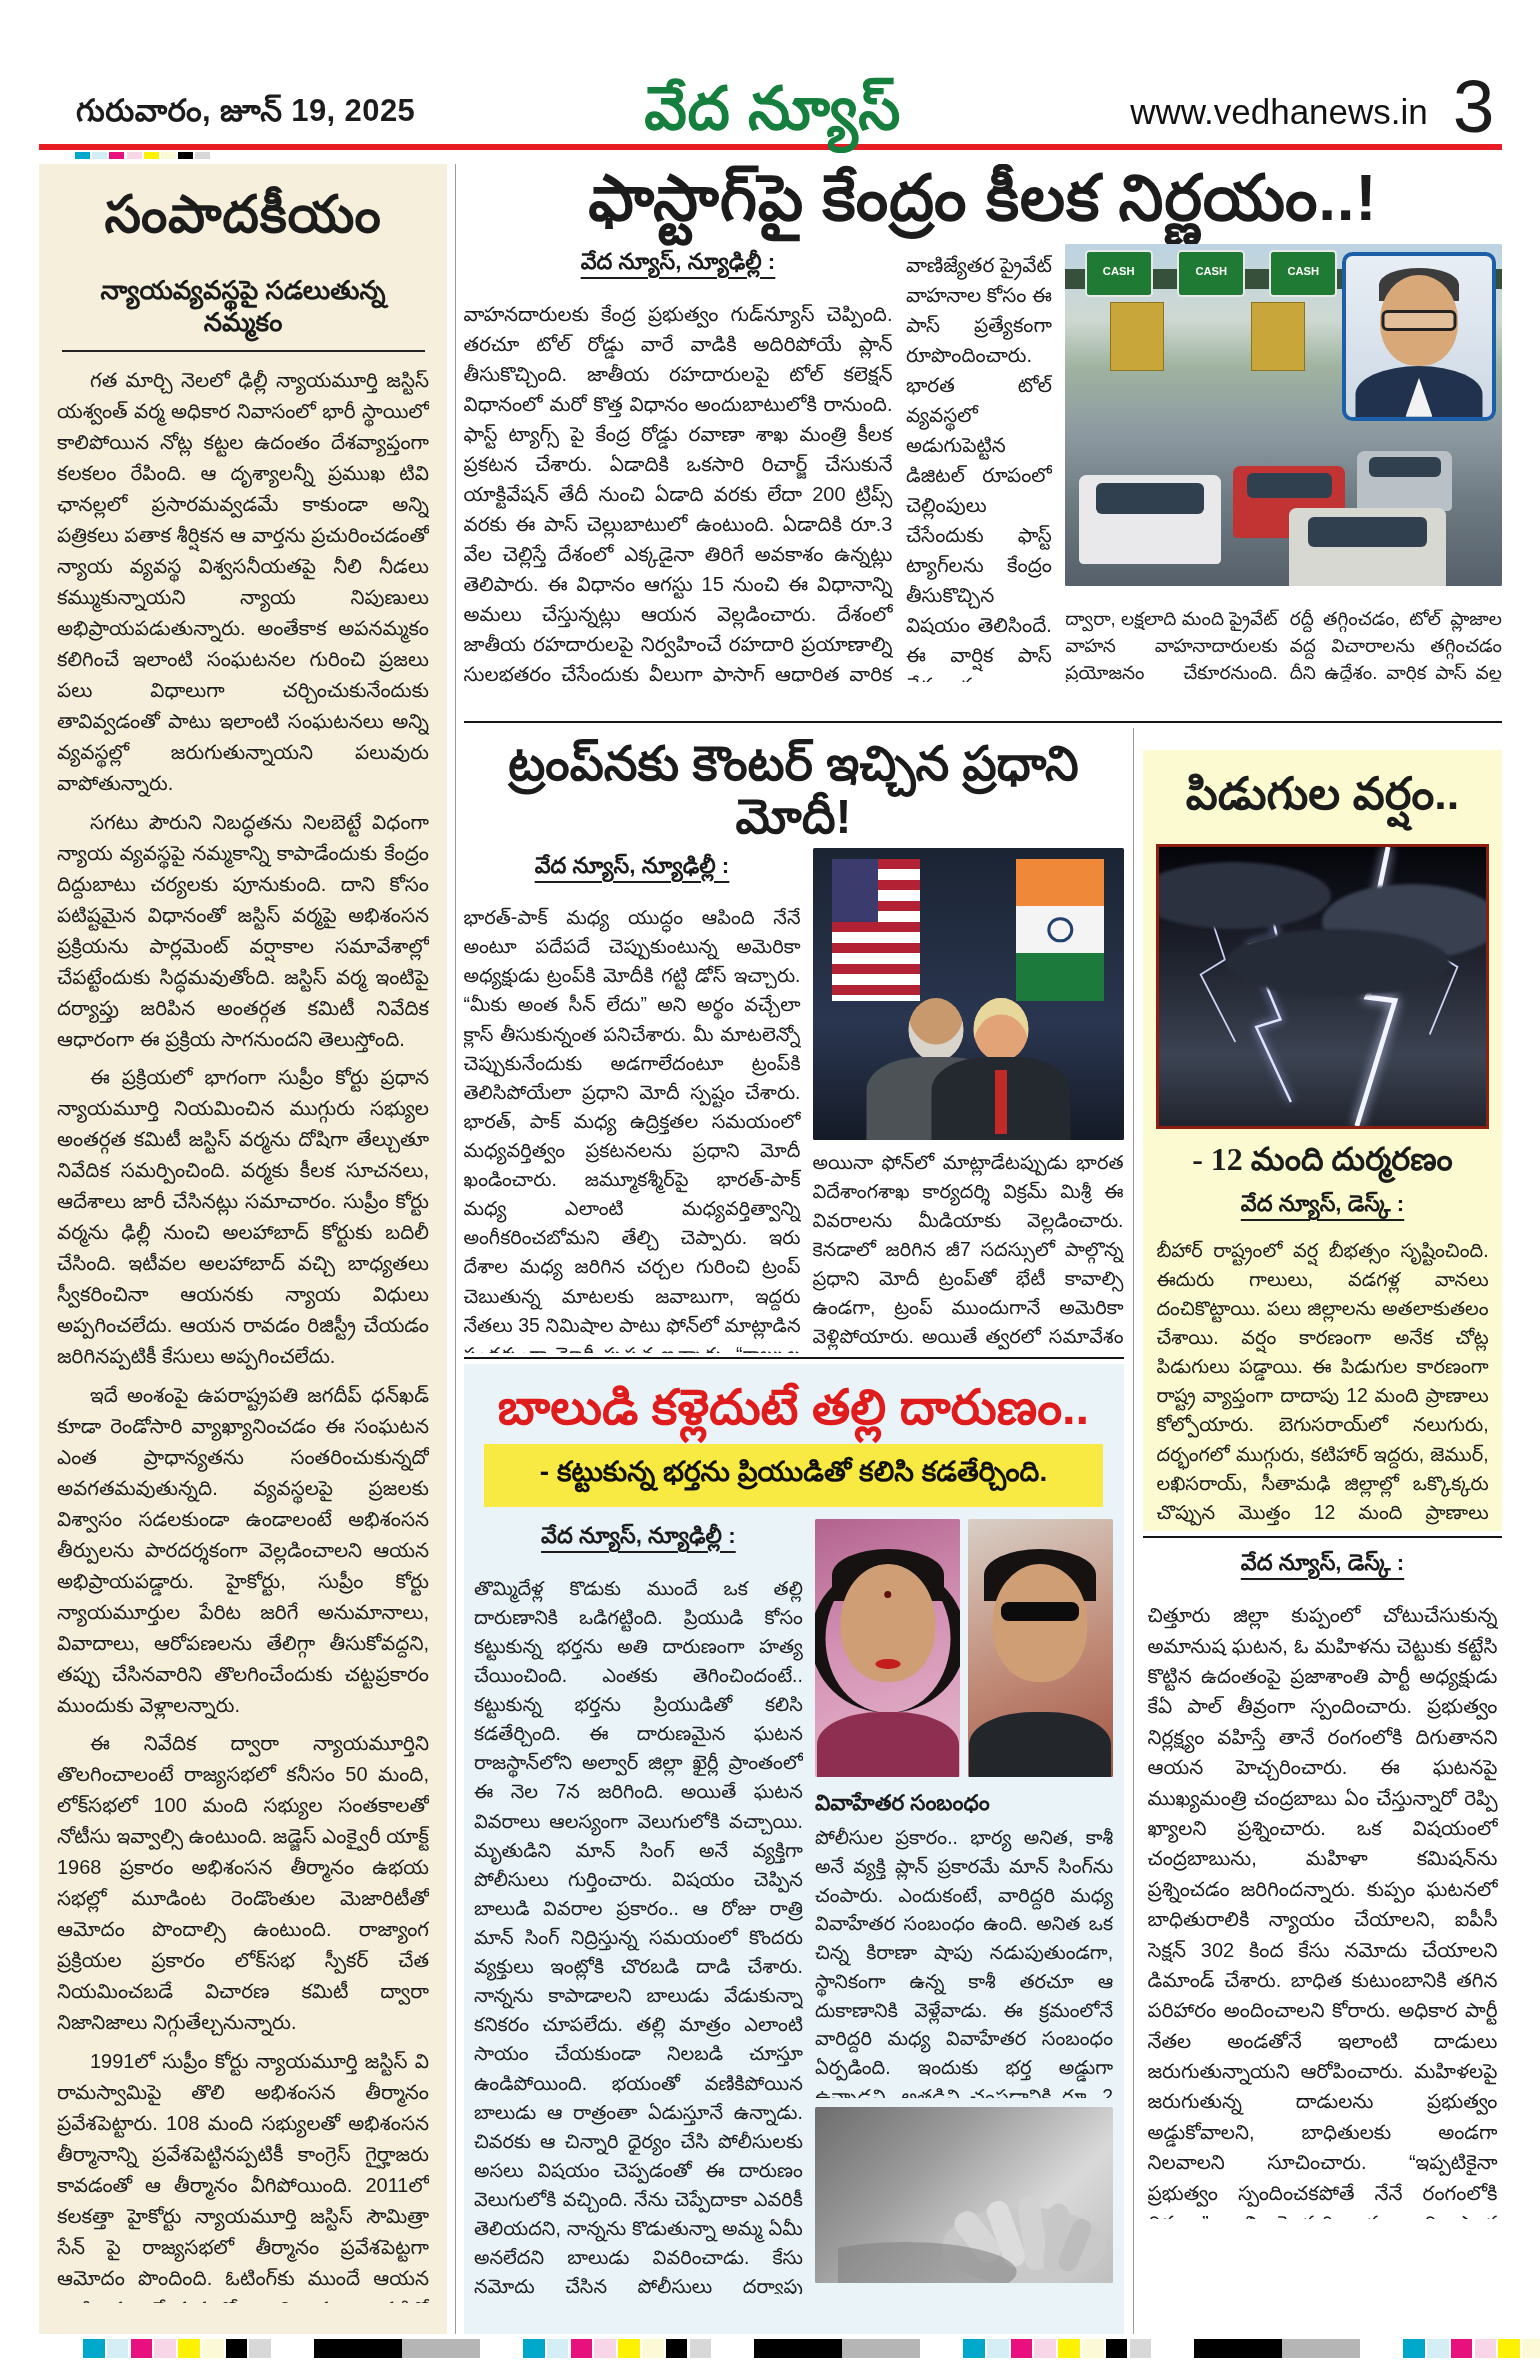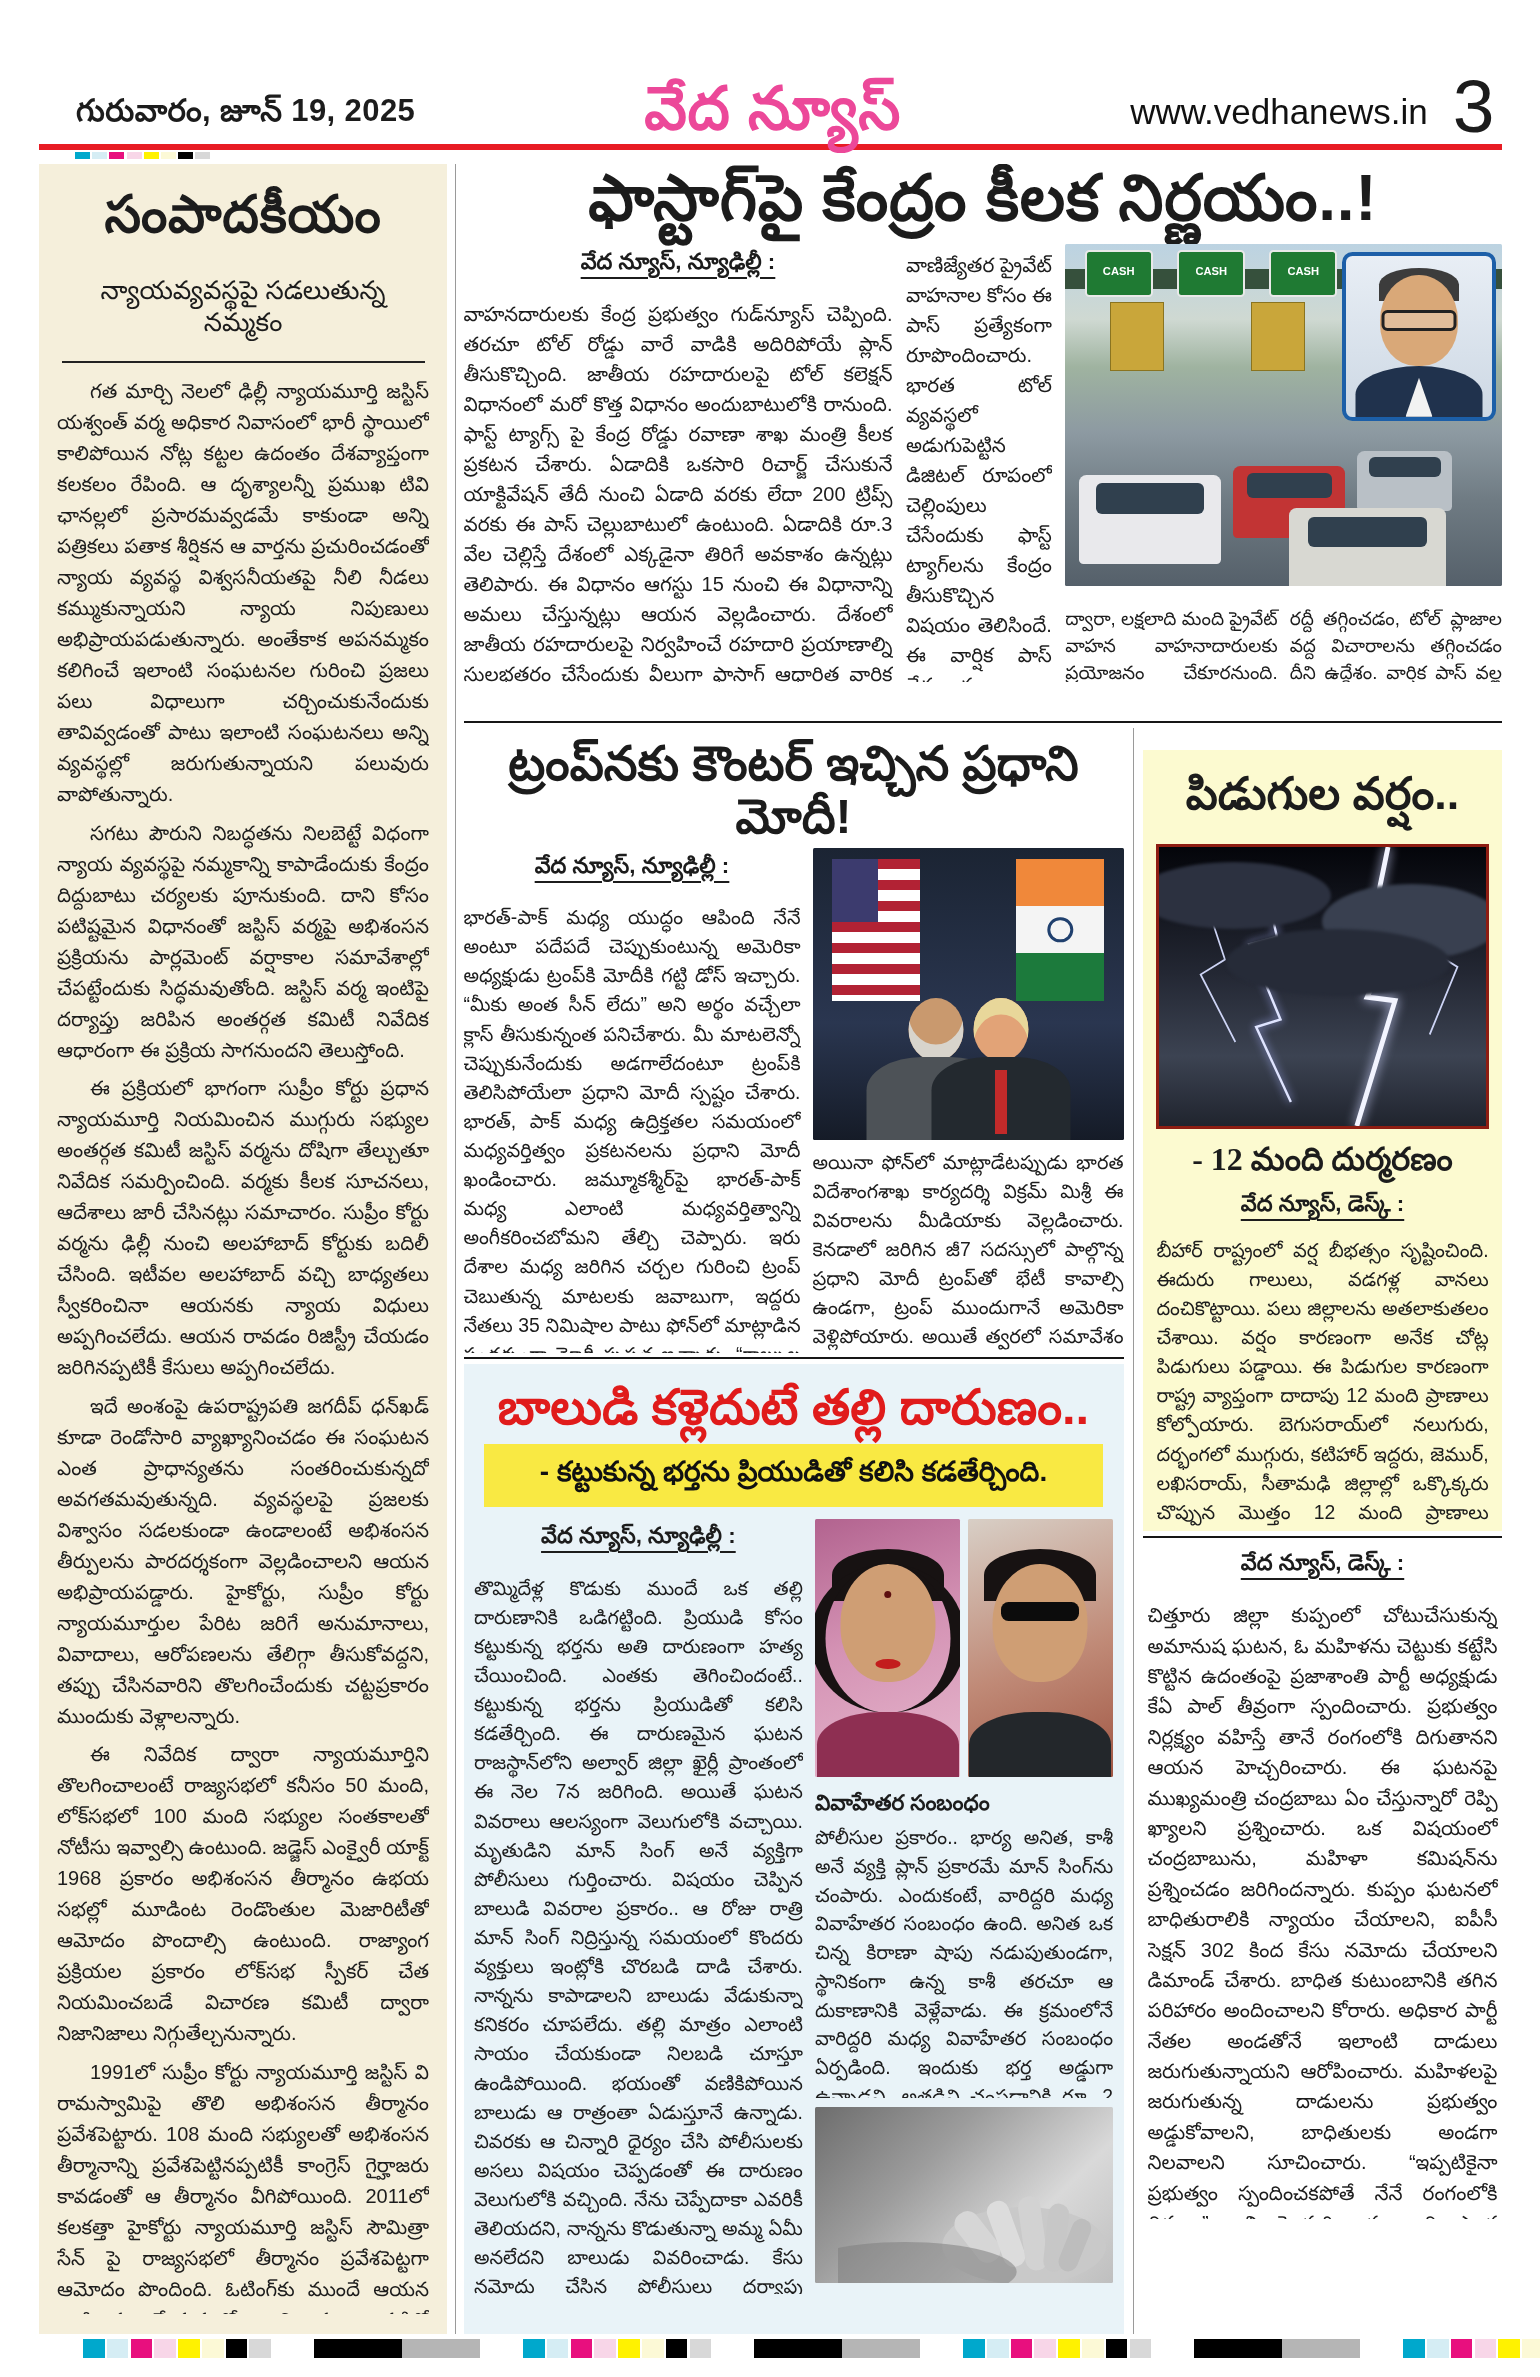--- a/index.html
+++ b/index.html
@@ -5,37 +5,37 @@
   html,body{margin:0;padding:0;}
   body{
     width:1541px;height:2377px;background:#ffffff;position:relative;
     font-family:"Liberation Sans", sans-serif;color:#1c1c1c;overflow:hidden;
   }
   .page{width:1541px;height:2377px;position:relative;overflow:hidden;}
 
   
   .header{display:flex;align-items:flex-end;margin:72px 42px 7.5px 42px;height:64px;}
   .date{font-size:31px;font-weight:bold;letter-spacing:0.4px;margin-left:34px;white-space:nowrap;}
-  .masthead{flex:1;text-align:center;font-size:60px;font-weight:800;color:#ec4899;letter-spacing:0.7px;line-height:.9;}
+  .masthead{flex:1;text-align:center;font-size:60px;font-weight:800;color:#15803d;letter-spacing:0.7px;line-height:.9;}
   .hdr-right{display:flex;align-items:flex-end;gap:25px;margin-right:4.5px;}
   .website{font-size:35px;color:#111;padding-bottom:4.5px;white-space:nowrap;}
   .pageno{font-size:75px;font-weight:400;line-height:.8;}
   .red-rule{height:6.7px;background:#e81c24;margin:0 39px;}
   .top-strip{display:flex;gap:2.2px;margin:2.2px 0 0 75px;height:6.7px;}
   .top-strip span{width:15px;height:6.7px;display:inline-block;}
 
   
   .content{display:flex;gap:7.5px;margin:4.5px 39px 0 39px;height:2170px;}
   .vrule{width:1.5px;background:#9a9a9a;}
   .hrule{height:2.2px;background:#161616;margin:4.5px 0;}
 
   
   .editorial{width:408px;background:#f5efdb;padding:13.4px 18px;box-sizing:border-box;overflow:hidden;}
   .ed-title{font-size:52px;font-weight:bold;text-align:center;margin:7.5px 0 16.4px 0;letter-spacing:0.7px;}
-  .ed-sub{font-size:26px;font-weight:normal;text-align:center;padding-bottom:22px;border-bottom:2.2px solid #222;margin:0 4.5px 13.4px 4.5px;line-height:1.25;}
+  .ed-sub{font-size:26px;font-weight:bold;text-align:center;padding-bottom:11px;border-bottom:2.2px solid #222;margin:0 4.5px 13.4px 4.5px;line-height:1.25;}
   .ed-body{font-size:20px;line-height:1.55;text-align:justify;overflow:hidden;height:1938px;}
   .ed-body p{margin:0 0 7.5px 0;text-indent:33px;}
 
   
   .main-region{flex:1;display:flex;flex-direction:column;overflow:hidden;}
 
   
   .fastag{height:553px;overflow:hidden;}
   .fastag h1{font-size:64px;font-weight:800;text-align:center;margin:1.5px 0 12px 0;line-height:1.05;letter-spacing:0.7px;}
   .fa-body{display:flex;gap:13.4px;height:438px;overflow:hidden;}

